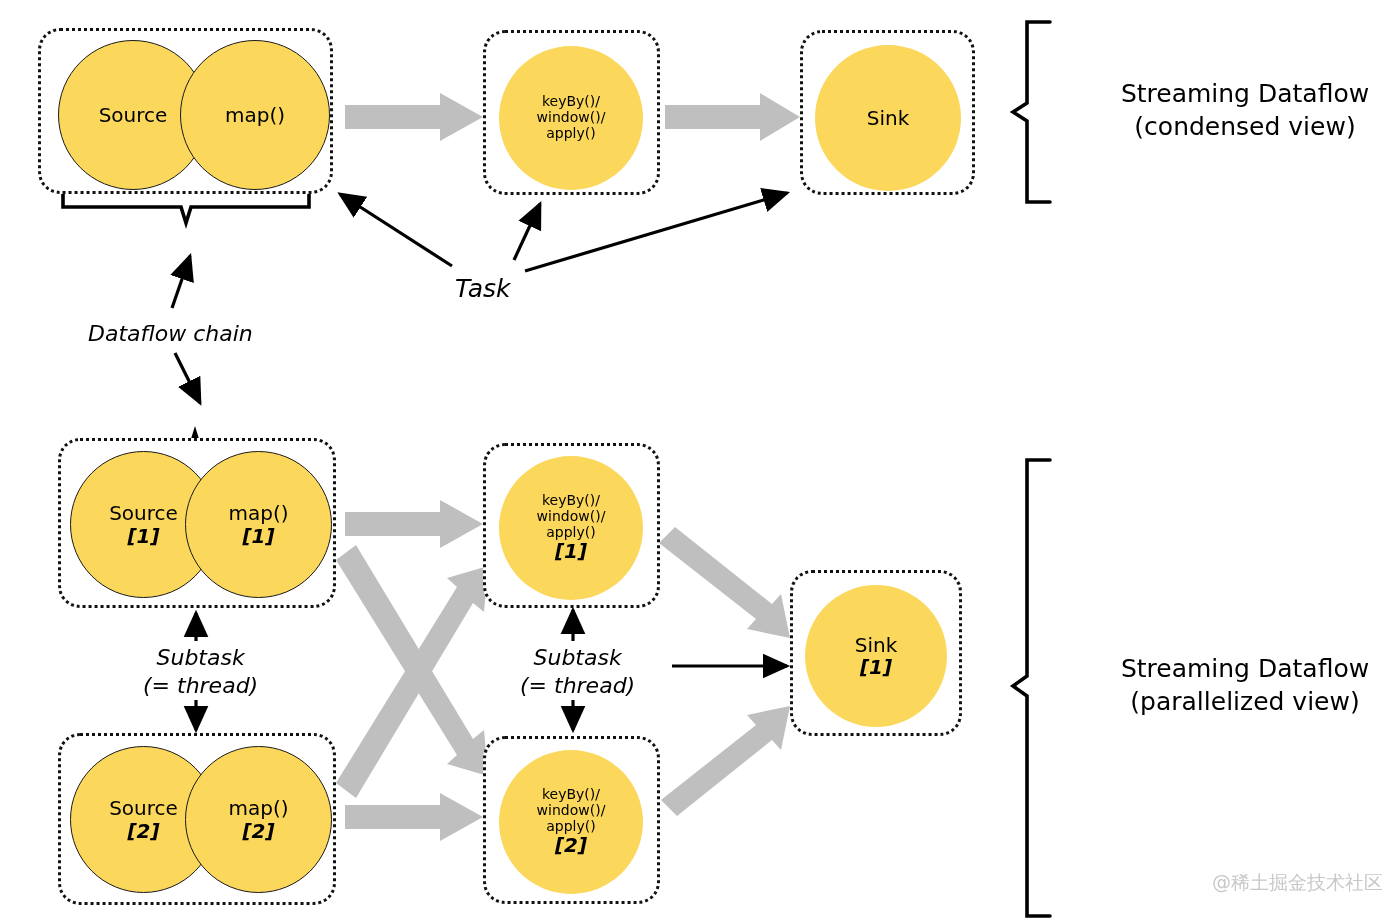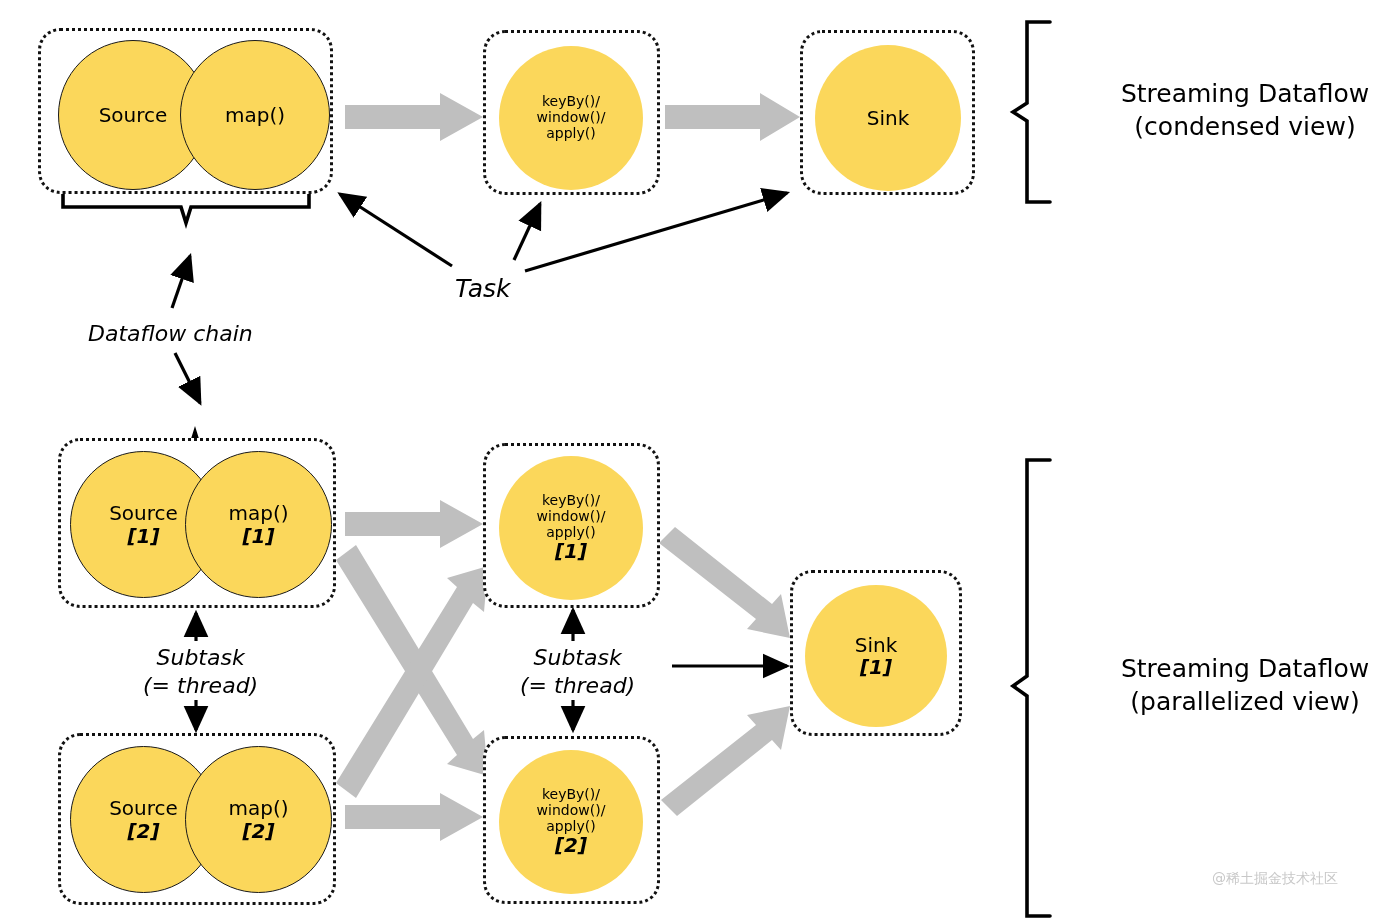--- a/index.html
+++ b/index.html
@@ -20,21 +20,21 @@
   .circ .idx{font-size:20px;font-style:italic;font-weight:bold;color:#000;}
   .circ .small{font-size:14px;}
 
   
   .ann{position:absolute;font-style:italic;font-size:21px;line-height:1.25;
        color:#000;white-space:pre;}
   .rlabel{position:absolute;font-size:25px;line-height:1.3;
           color:#000;text-align:center;white-space:pre;}
 
   
-  .wm{position:absolute;font-size:14px;color:#c8c8c8;white-space:nowrap;}
+  .wm{position:absolute;font-size:19px;color:#c8c8c8;white-space:nowrap;}
 
   svg.ov{position:absolute;left:0;top:0;width:1400px;height:922px;
          pointer-events:none;overflow:visible;}
 </style>
 </head>
 <body>
 
 <div id="stage">
 
   <svg class="ov" viewBox="0 0 1400 922">

